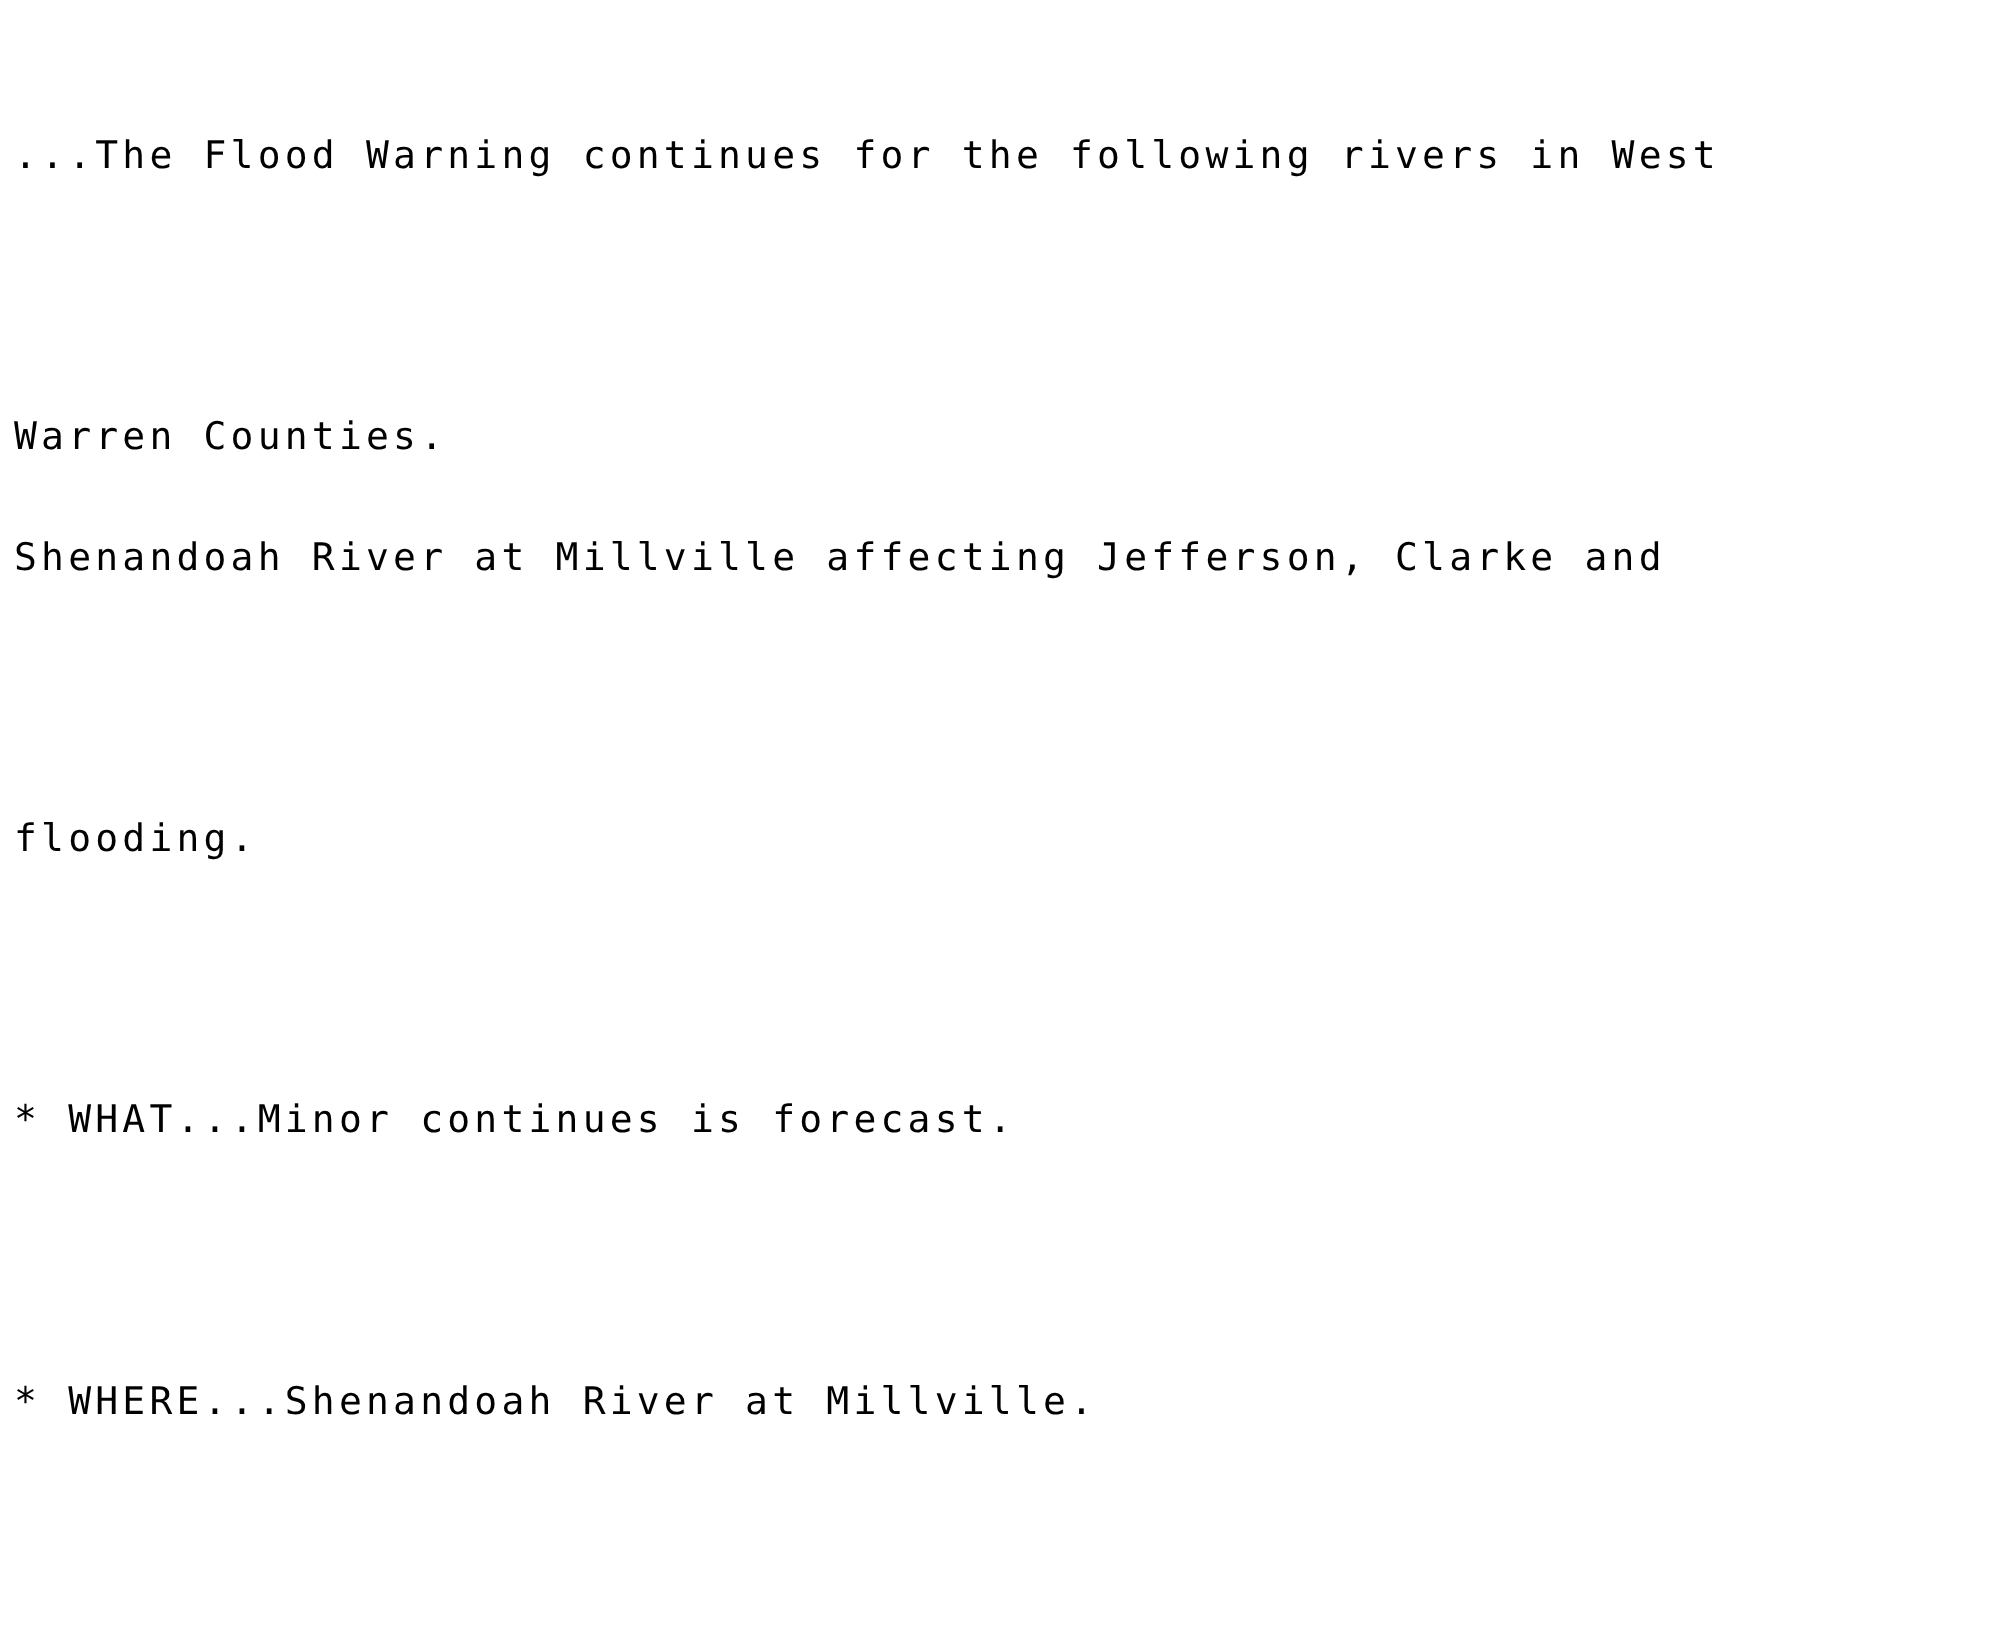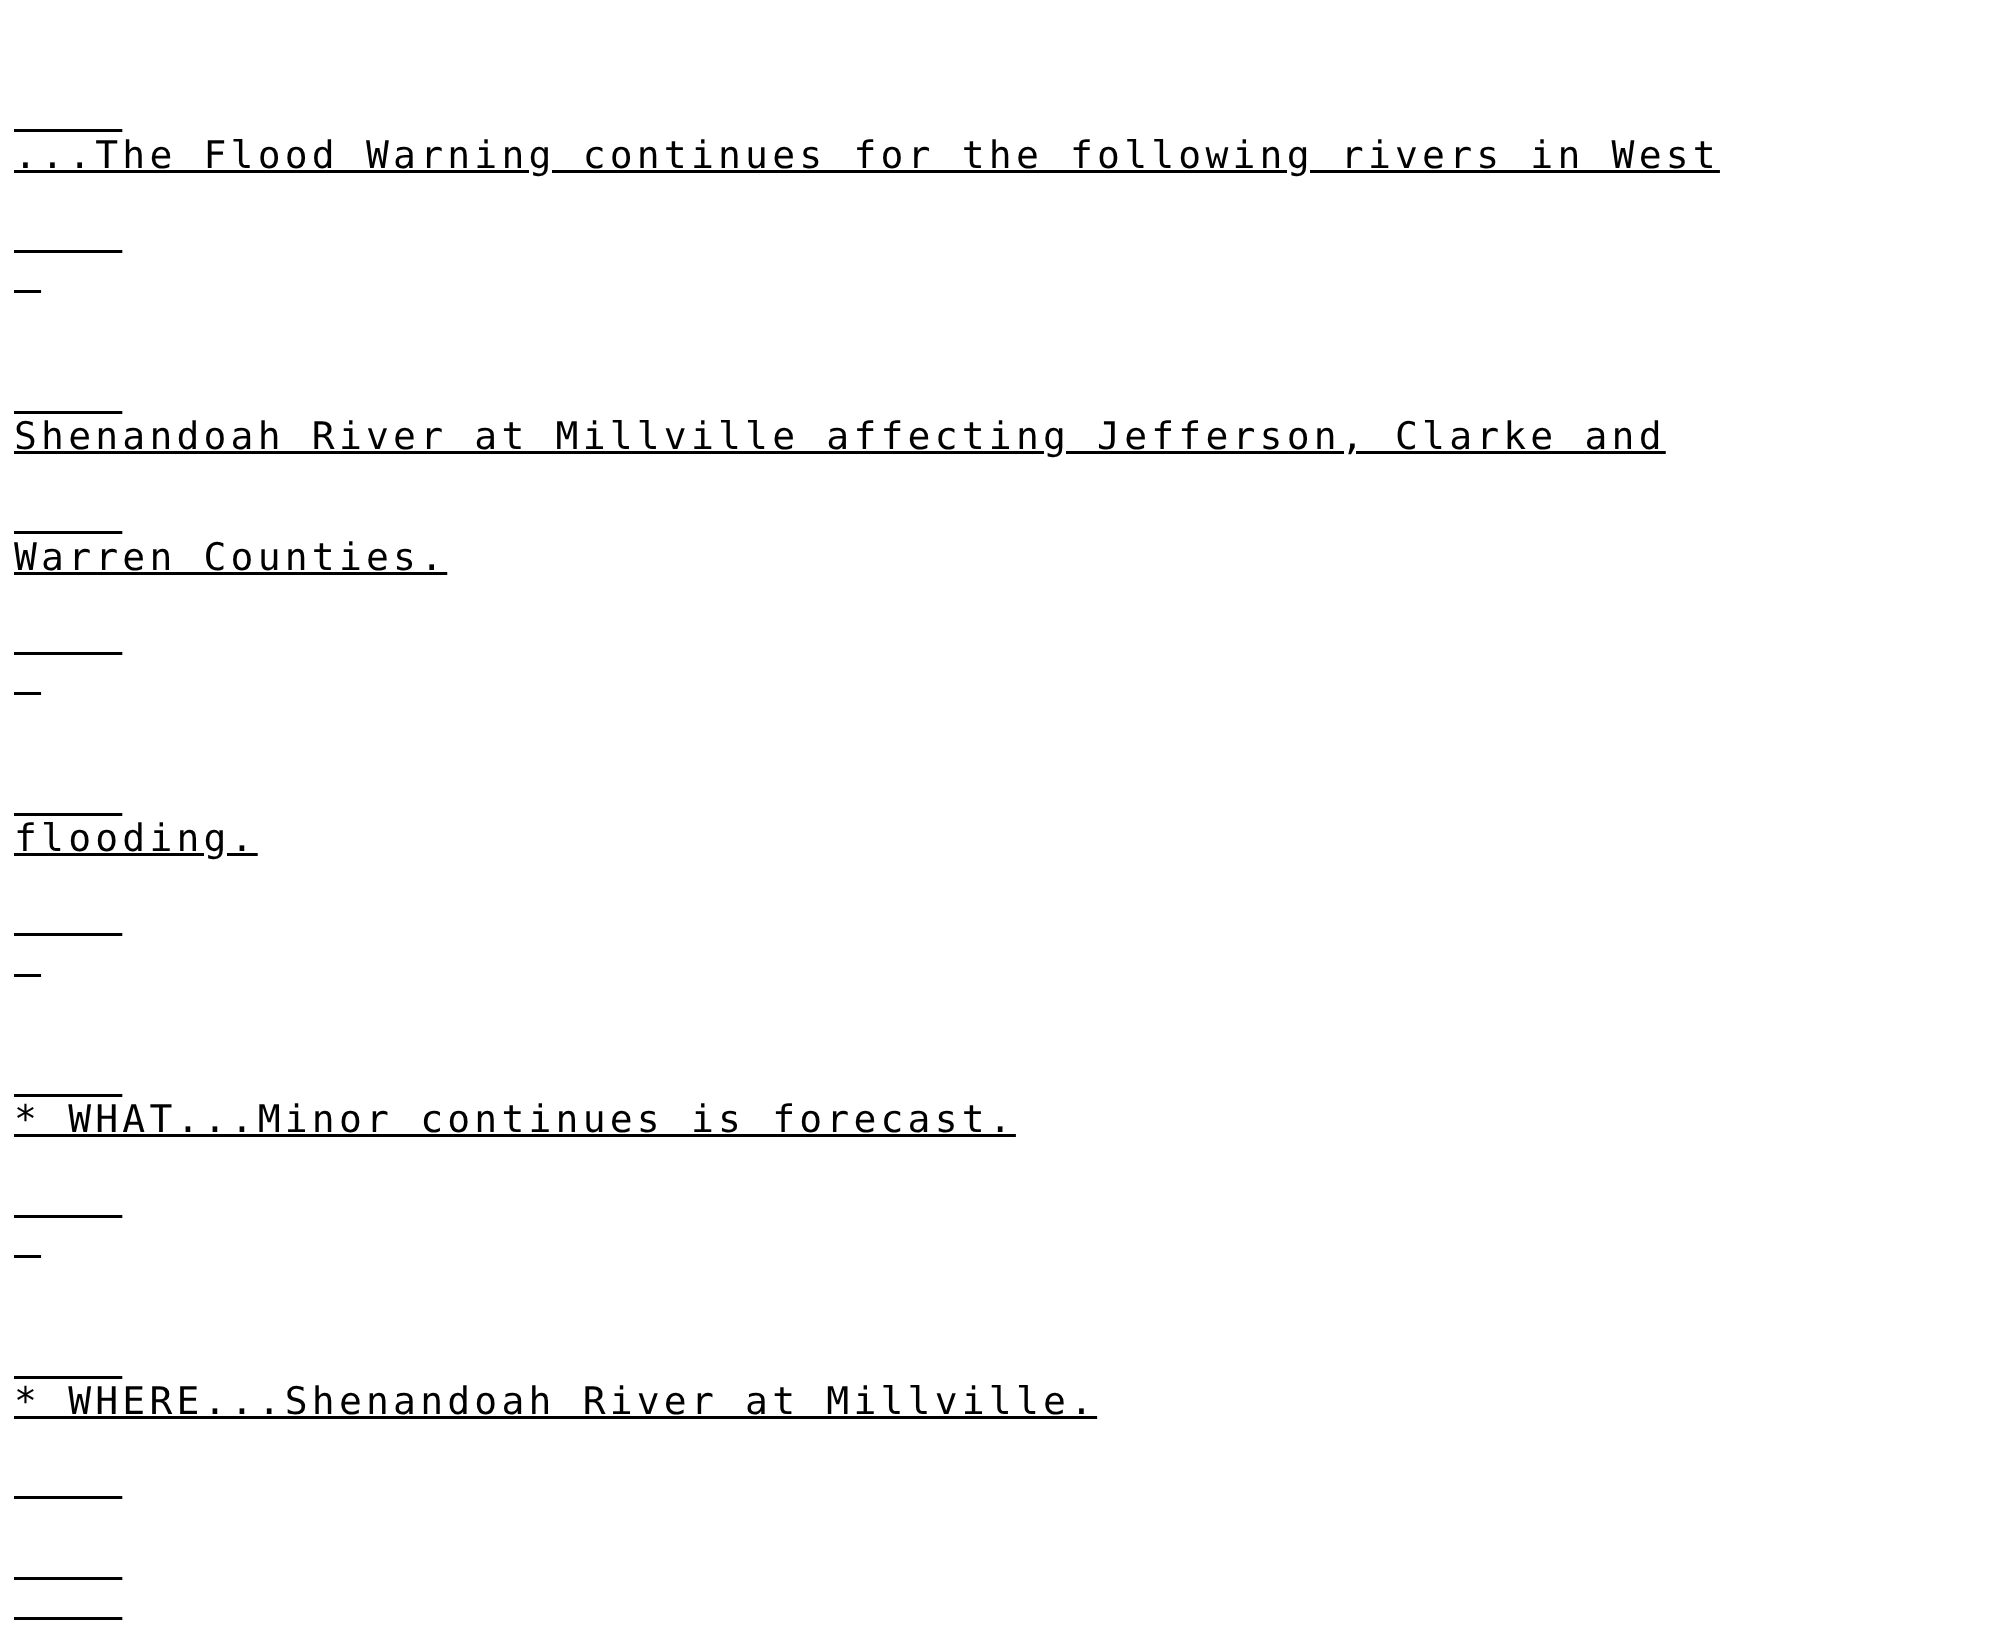--- a/index.html
+++ b/index.html
@@ -13,21 +13,20 @@
     height: 1634px;
     overflow: hidden;
     font-family: "DejaVu Sans Mono", "Liberation Mono", monospace;
   }
   #document-root {
     box-sizing: border-box;
     width: 1612px;
     height: 1634px;
     padding: 14px 0 12px 14px;
     background: #ffffff;
-    text-decoration: underline;
   }
   .wx-text {
     margin: 0;
     color: #000000;
     font-family: "DejaVu Sans Mono", "Liberation Mono", monospace;
     font-size: 38px;
     line-height: 40.2px;
     letter-spacing: 4.2px;
     font-weight: 400;
     white-space: pre-wrap;
@@ -46,22 +45,22 @@
 </style>
 </head>
 <body style="background: rgb(255, 255, 255);">
 
 <div id="document-root" style="background: rgb(255, 255, 255); color: rgb(0, 0, 0);">
   <div class="wx-text">
 
     <span class="wx-line">...The Flood Warning continues for the following rivers in West</span>
     <span class="wx-line blank"> </span>
 
+    <span class="wx-line">Warren Counties.</span>
     <span class="wx-line">Shenandoah River at Millville affecting Jefferson, Clarke and</span>
-    <span class="wx-line">Warren Counties.</span>
     <span class="wx-line blank"> </span>
 
     <span class="wx-line">flooding.</span>
     <span class="wx-line blank"> </span>
 
     <span class="wx-line">* WHAT...Minor continues is forecast.</span>
     <span class="wx-line blank"> </span>
 
     <span class="wx-line">* WHERE...Shenandoah River at Millville.</span>
     

